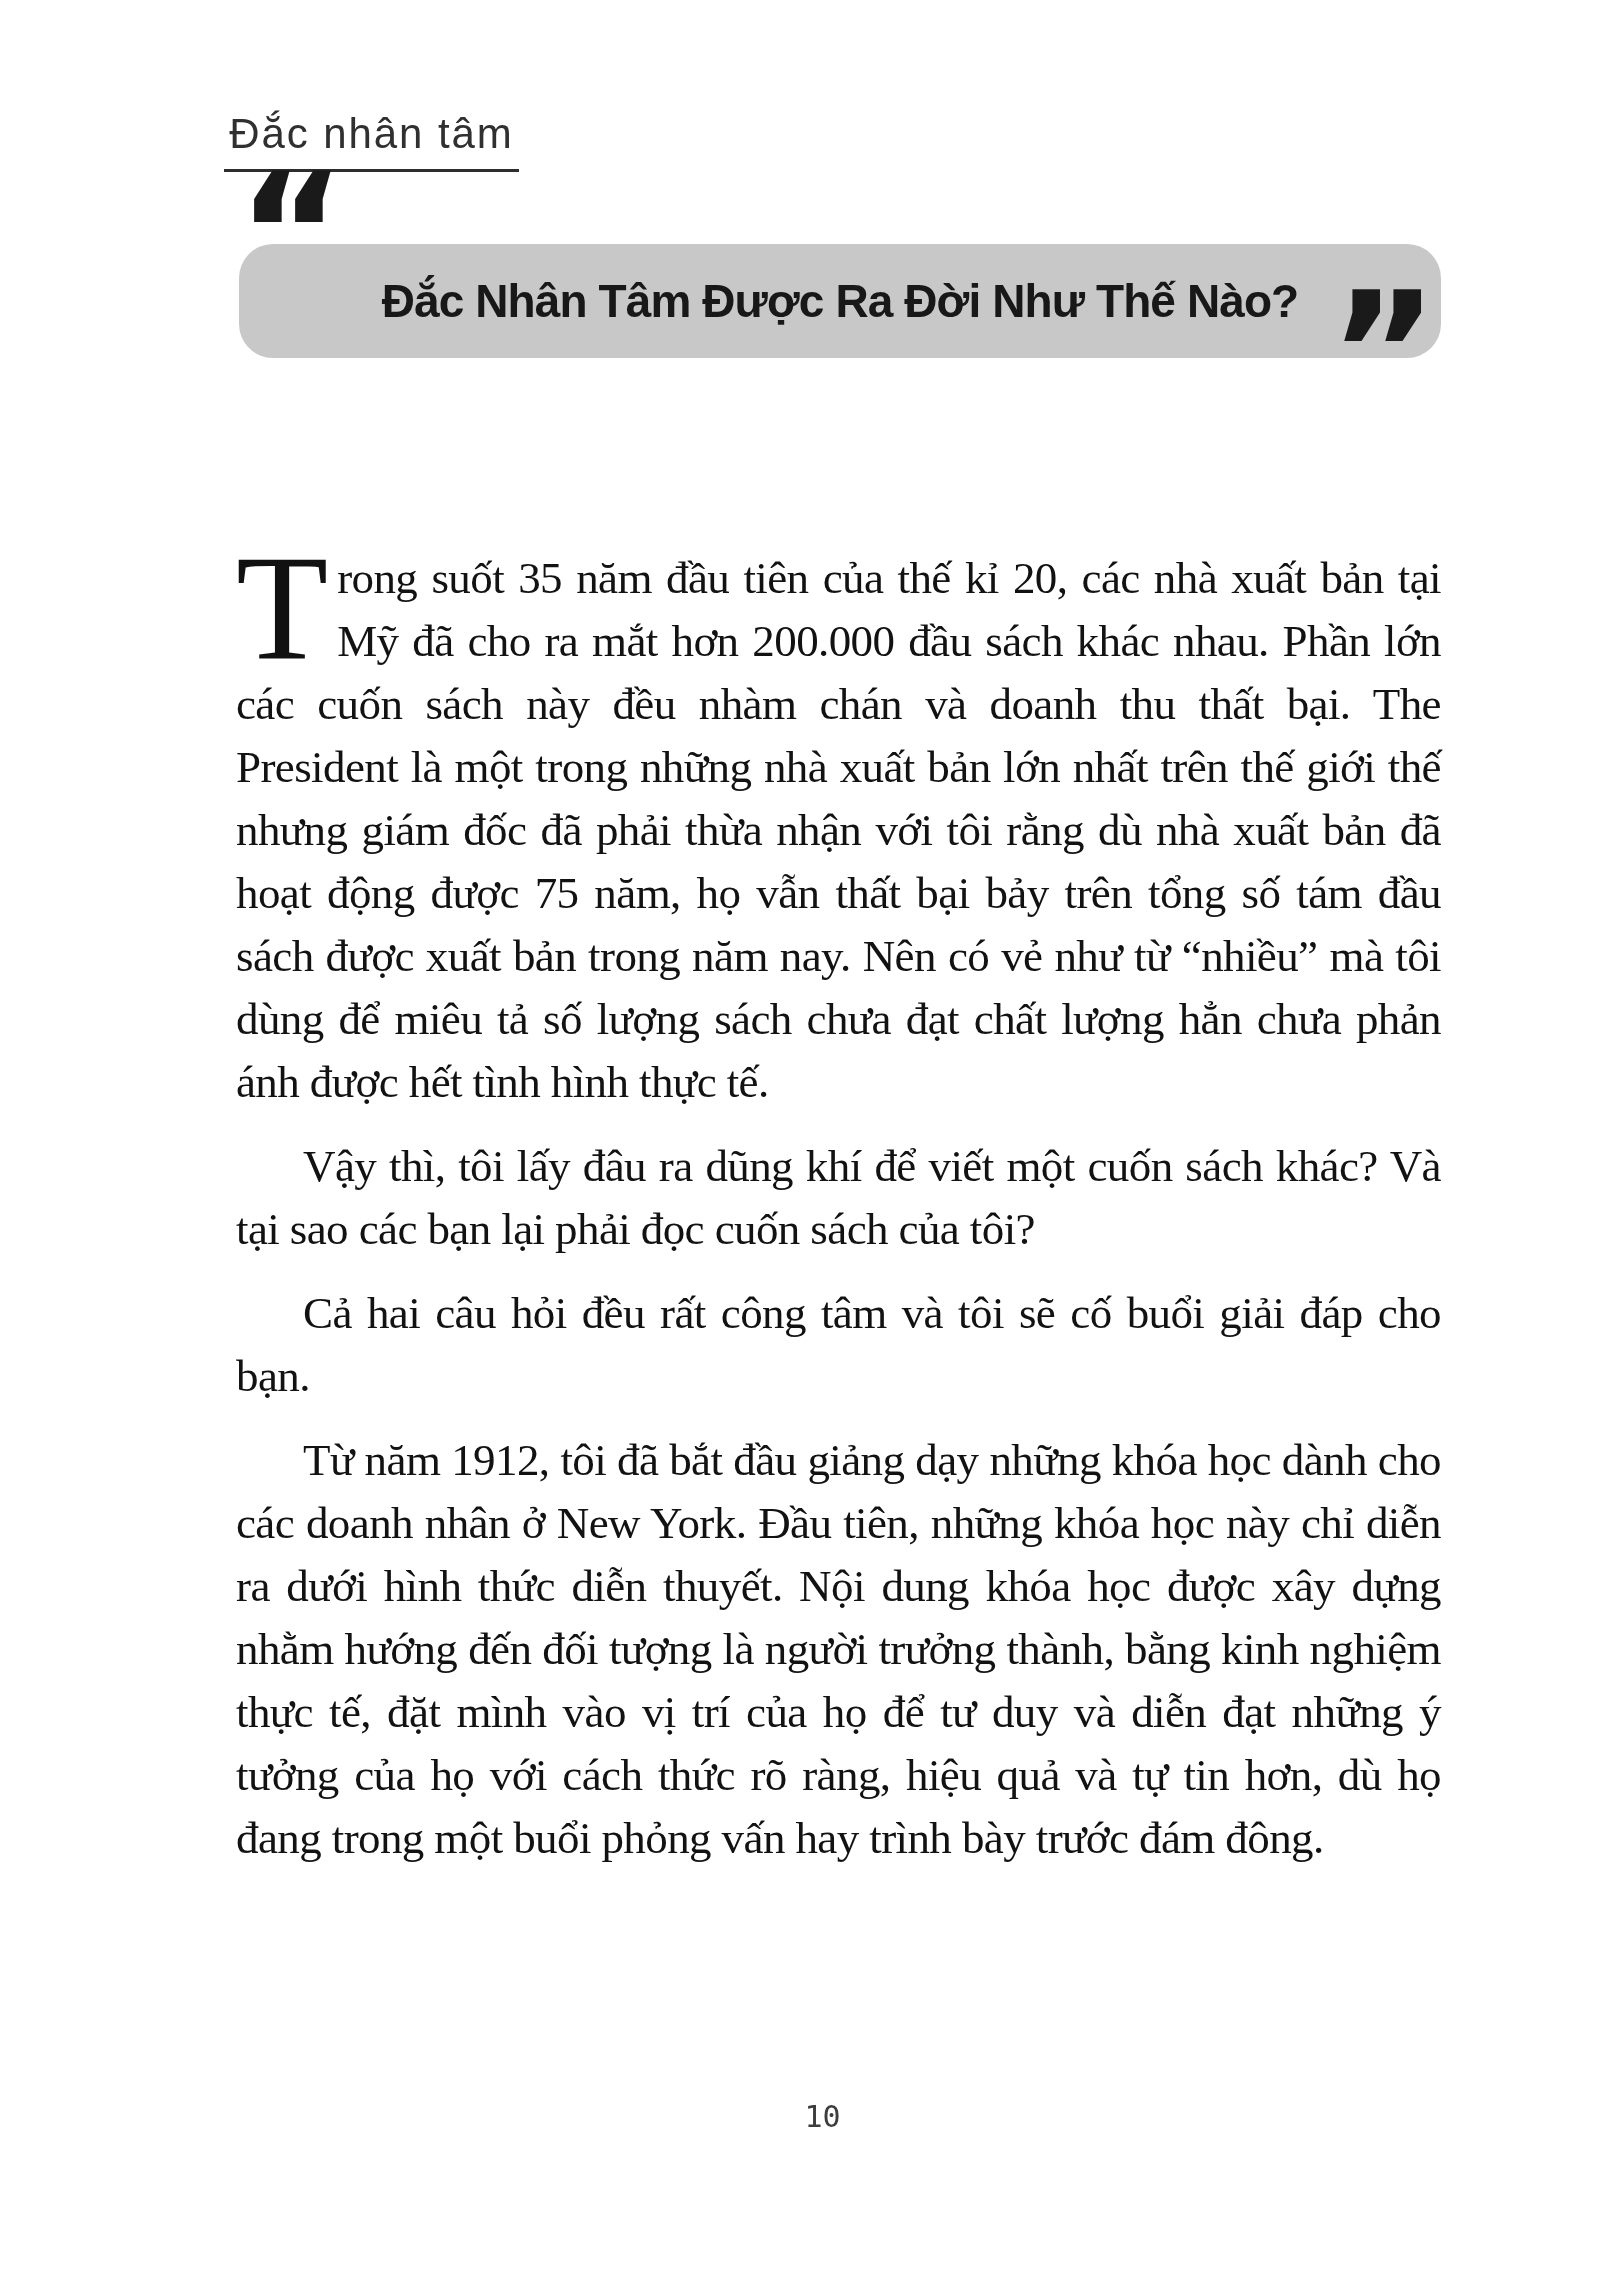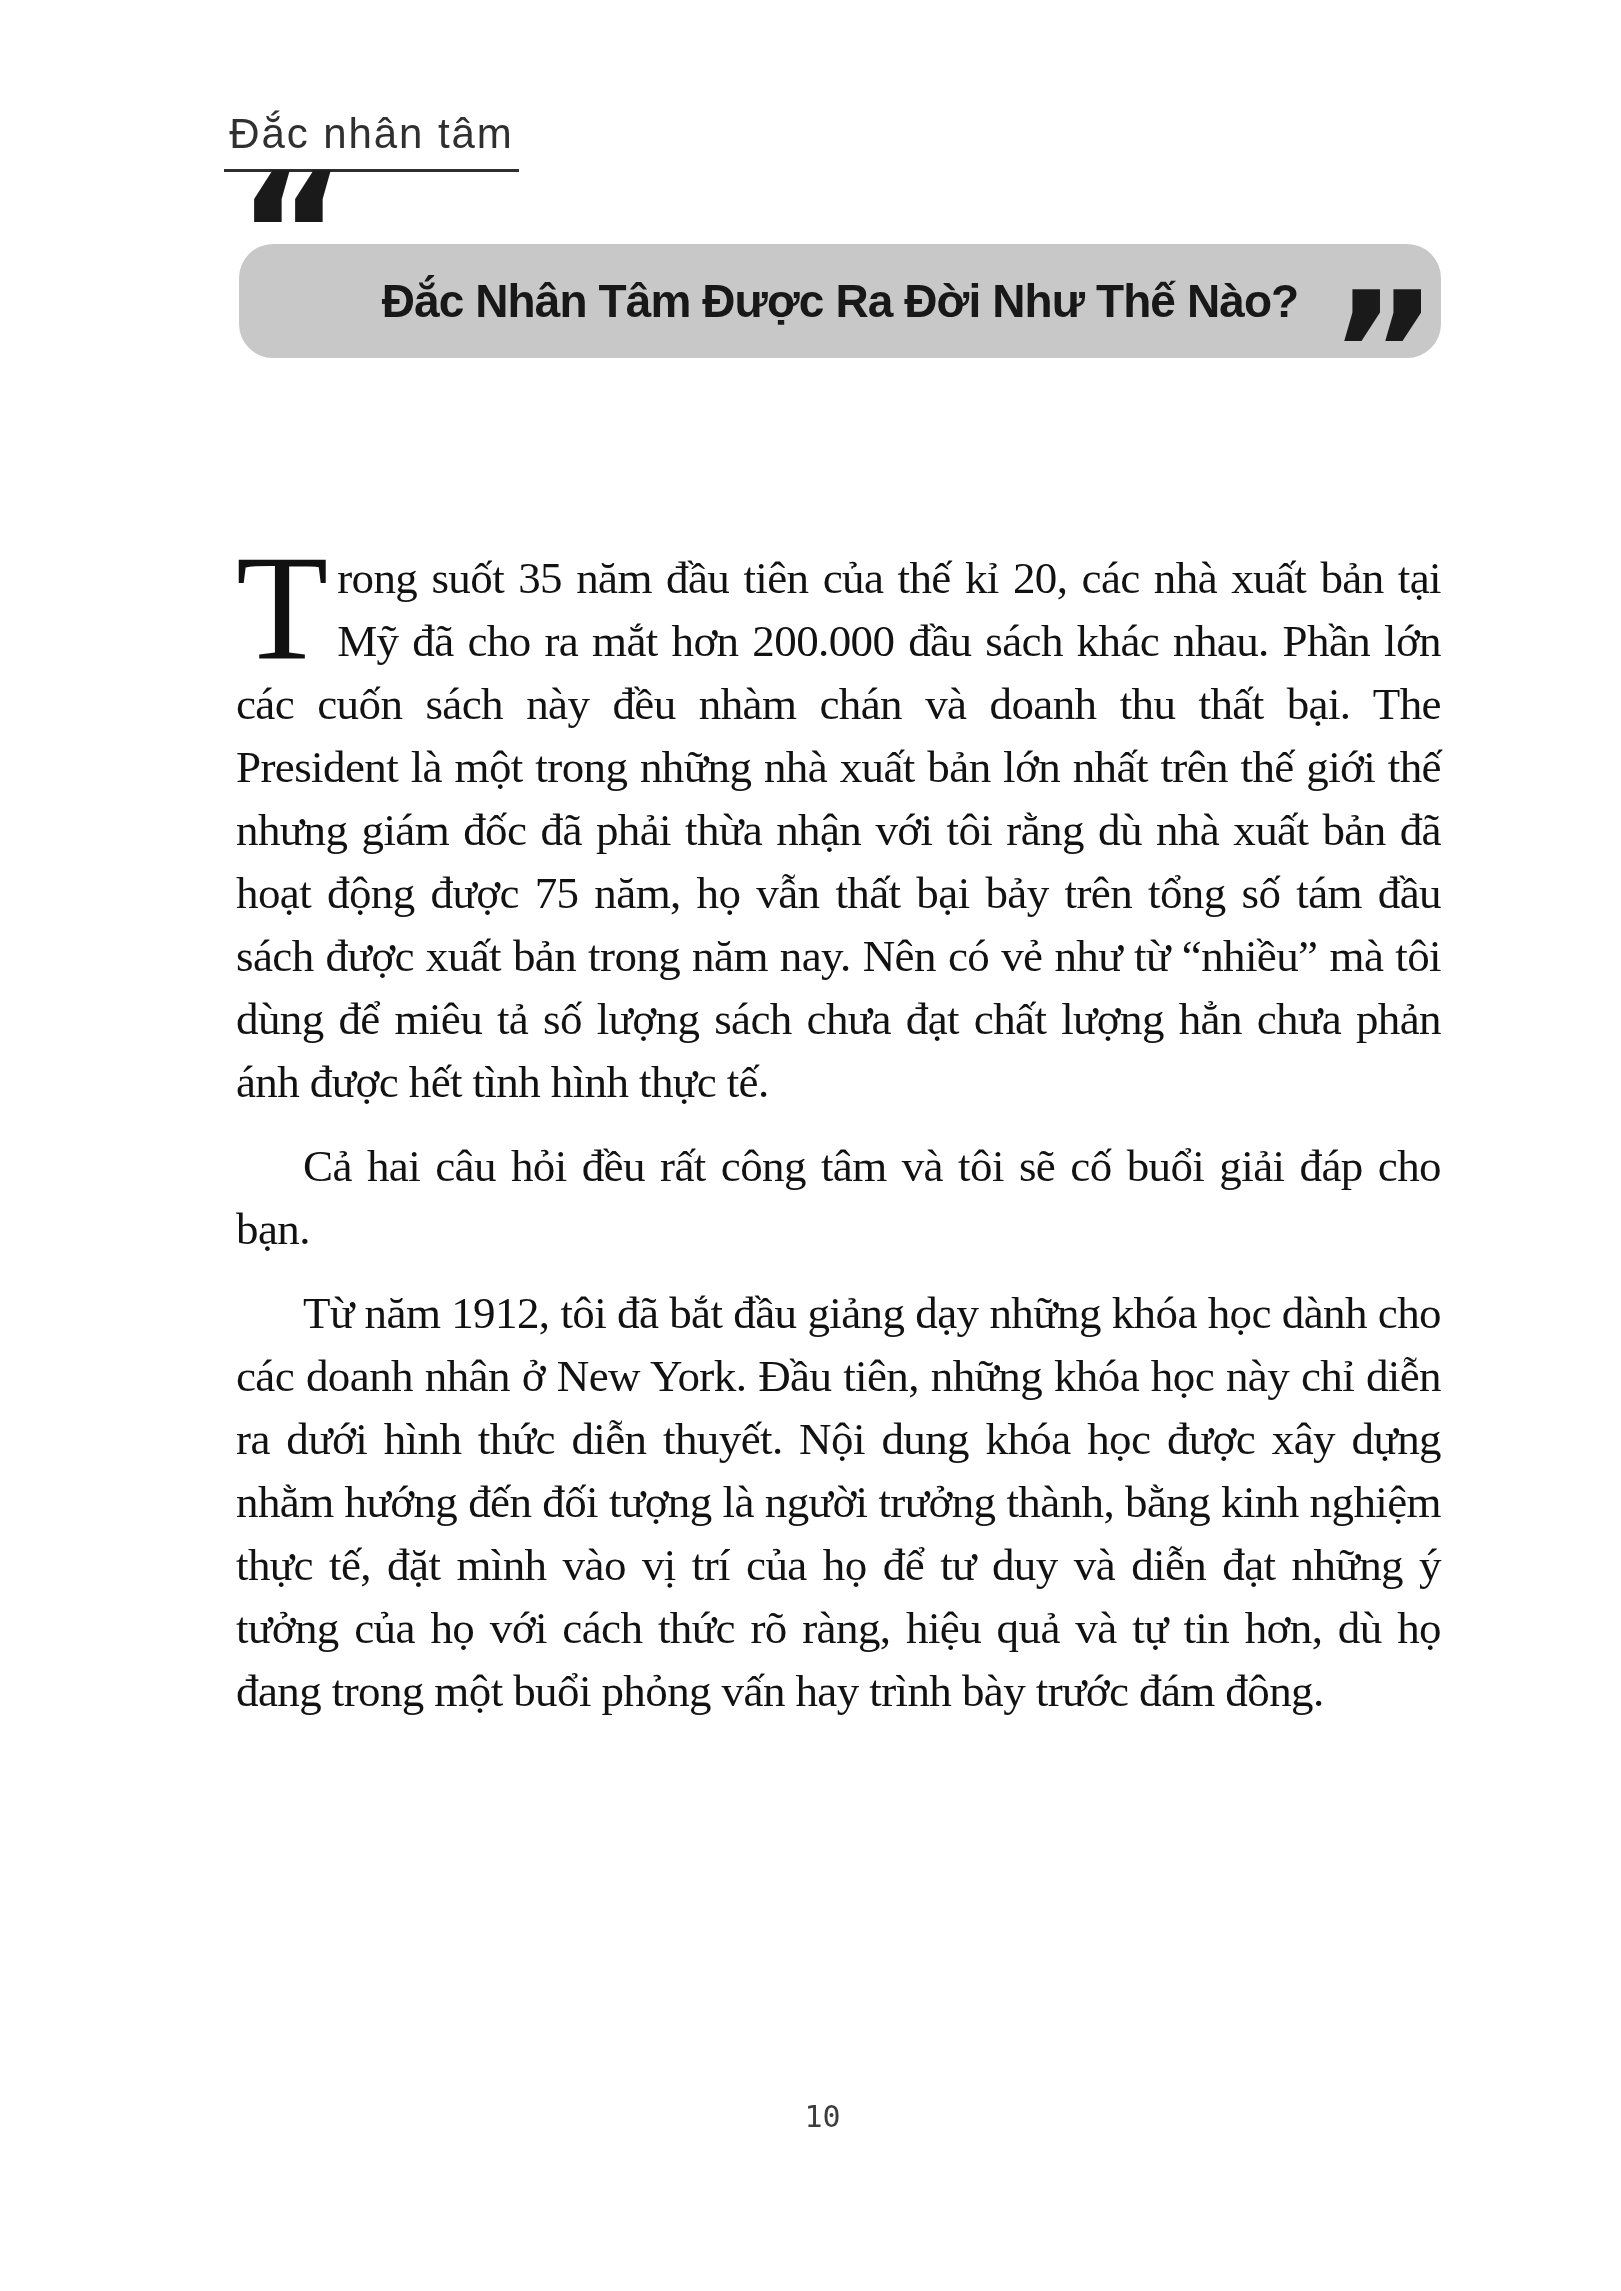--- a/index.html
+++ b/index.html
@@ -126,20 +126,21 @@
   </div>
 
   <span class="open-quote-glyph">“</span>
 
   <span class="close-quote-glyph">”</span>
 
   <main class="content">
     <p class="first-para">
       <span class="dropcap">T</span><span>rong suốt 35 năm đầu tiên của thế kỉ 20, các nhà xuất bản tại Mỹ đã cho ra mắt hơn 200.000 đầu sách khác nhau. Phần lớn các cuốn sách này đều nhàm chán và doanh thu thất bại. The President là một trong những nhà xuất bản lớn nhất trên thế giới thế nhưng giám đốc đã phải thừa nhận với tôi rằng dù nhà xuất bản đã hoạt động được 75 năm, họ vẫn thất bại bảy trên tổng số tám đầu sách được xuất bản trong năm nay. Nên có vẻ như từ “nhiều” mà tôi dùng để miêu tả số lượng sách chưa đạt chất lượng hẳn chưa phản ánh được hết tình hình thực tế.</span>
     </p>
+    <p>Vậy thì, tôi lấy đâu ra dũng khí để viết một cuốn sách khác? Và tại sao các bạn lại phải đọc cuốn sách của tôi?</p>
     <p>Cả hai câu hỏi đều rất công tâm và tôi sẽ cố buổi giải đáp cho bạn.</p>
     <p>Từ năm 1912, tôi đã bắt đầu giảng dạy những khóa học dành cho các doanh nhân ở New York. Đầu tiên, những khóa học này chỉ diễn ra dưới hình thức diễn thuyết. Nội dung khóa học được xây dựng nhằm hướng đến đối tượng là người trưởng thành, bằng kinh nghiệm thực tế, đặt mình vào vị trí của họ để tư duy và diễn đạt những ý tưởng của họ với cách thức rõ ràng, hiệu quả và tự tin hơn, dù họ đang trong một buổi phỏng vấn hay trình bày trước đám đông.</p>
   </main>
 
   <div class="page-number">10</div>
 
 </div>
 
 
 </body></html>

